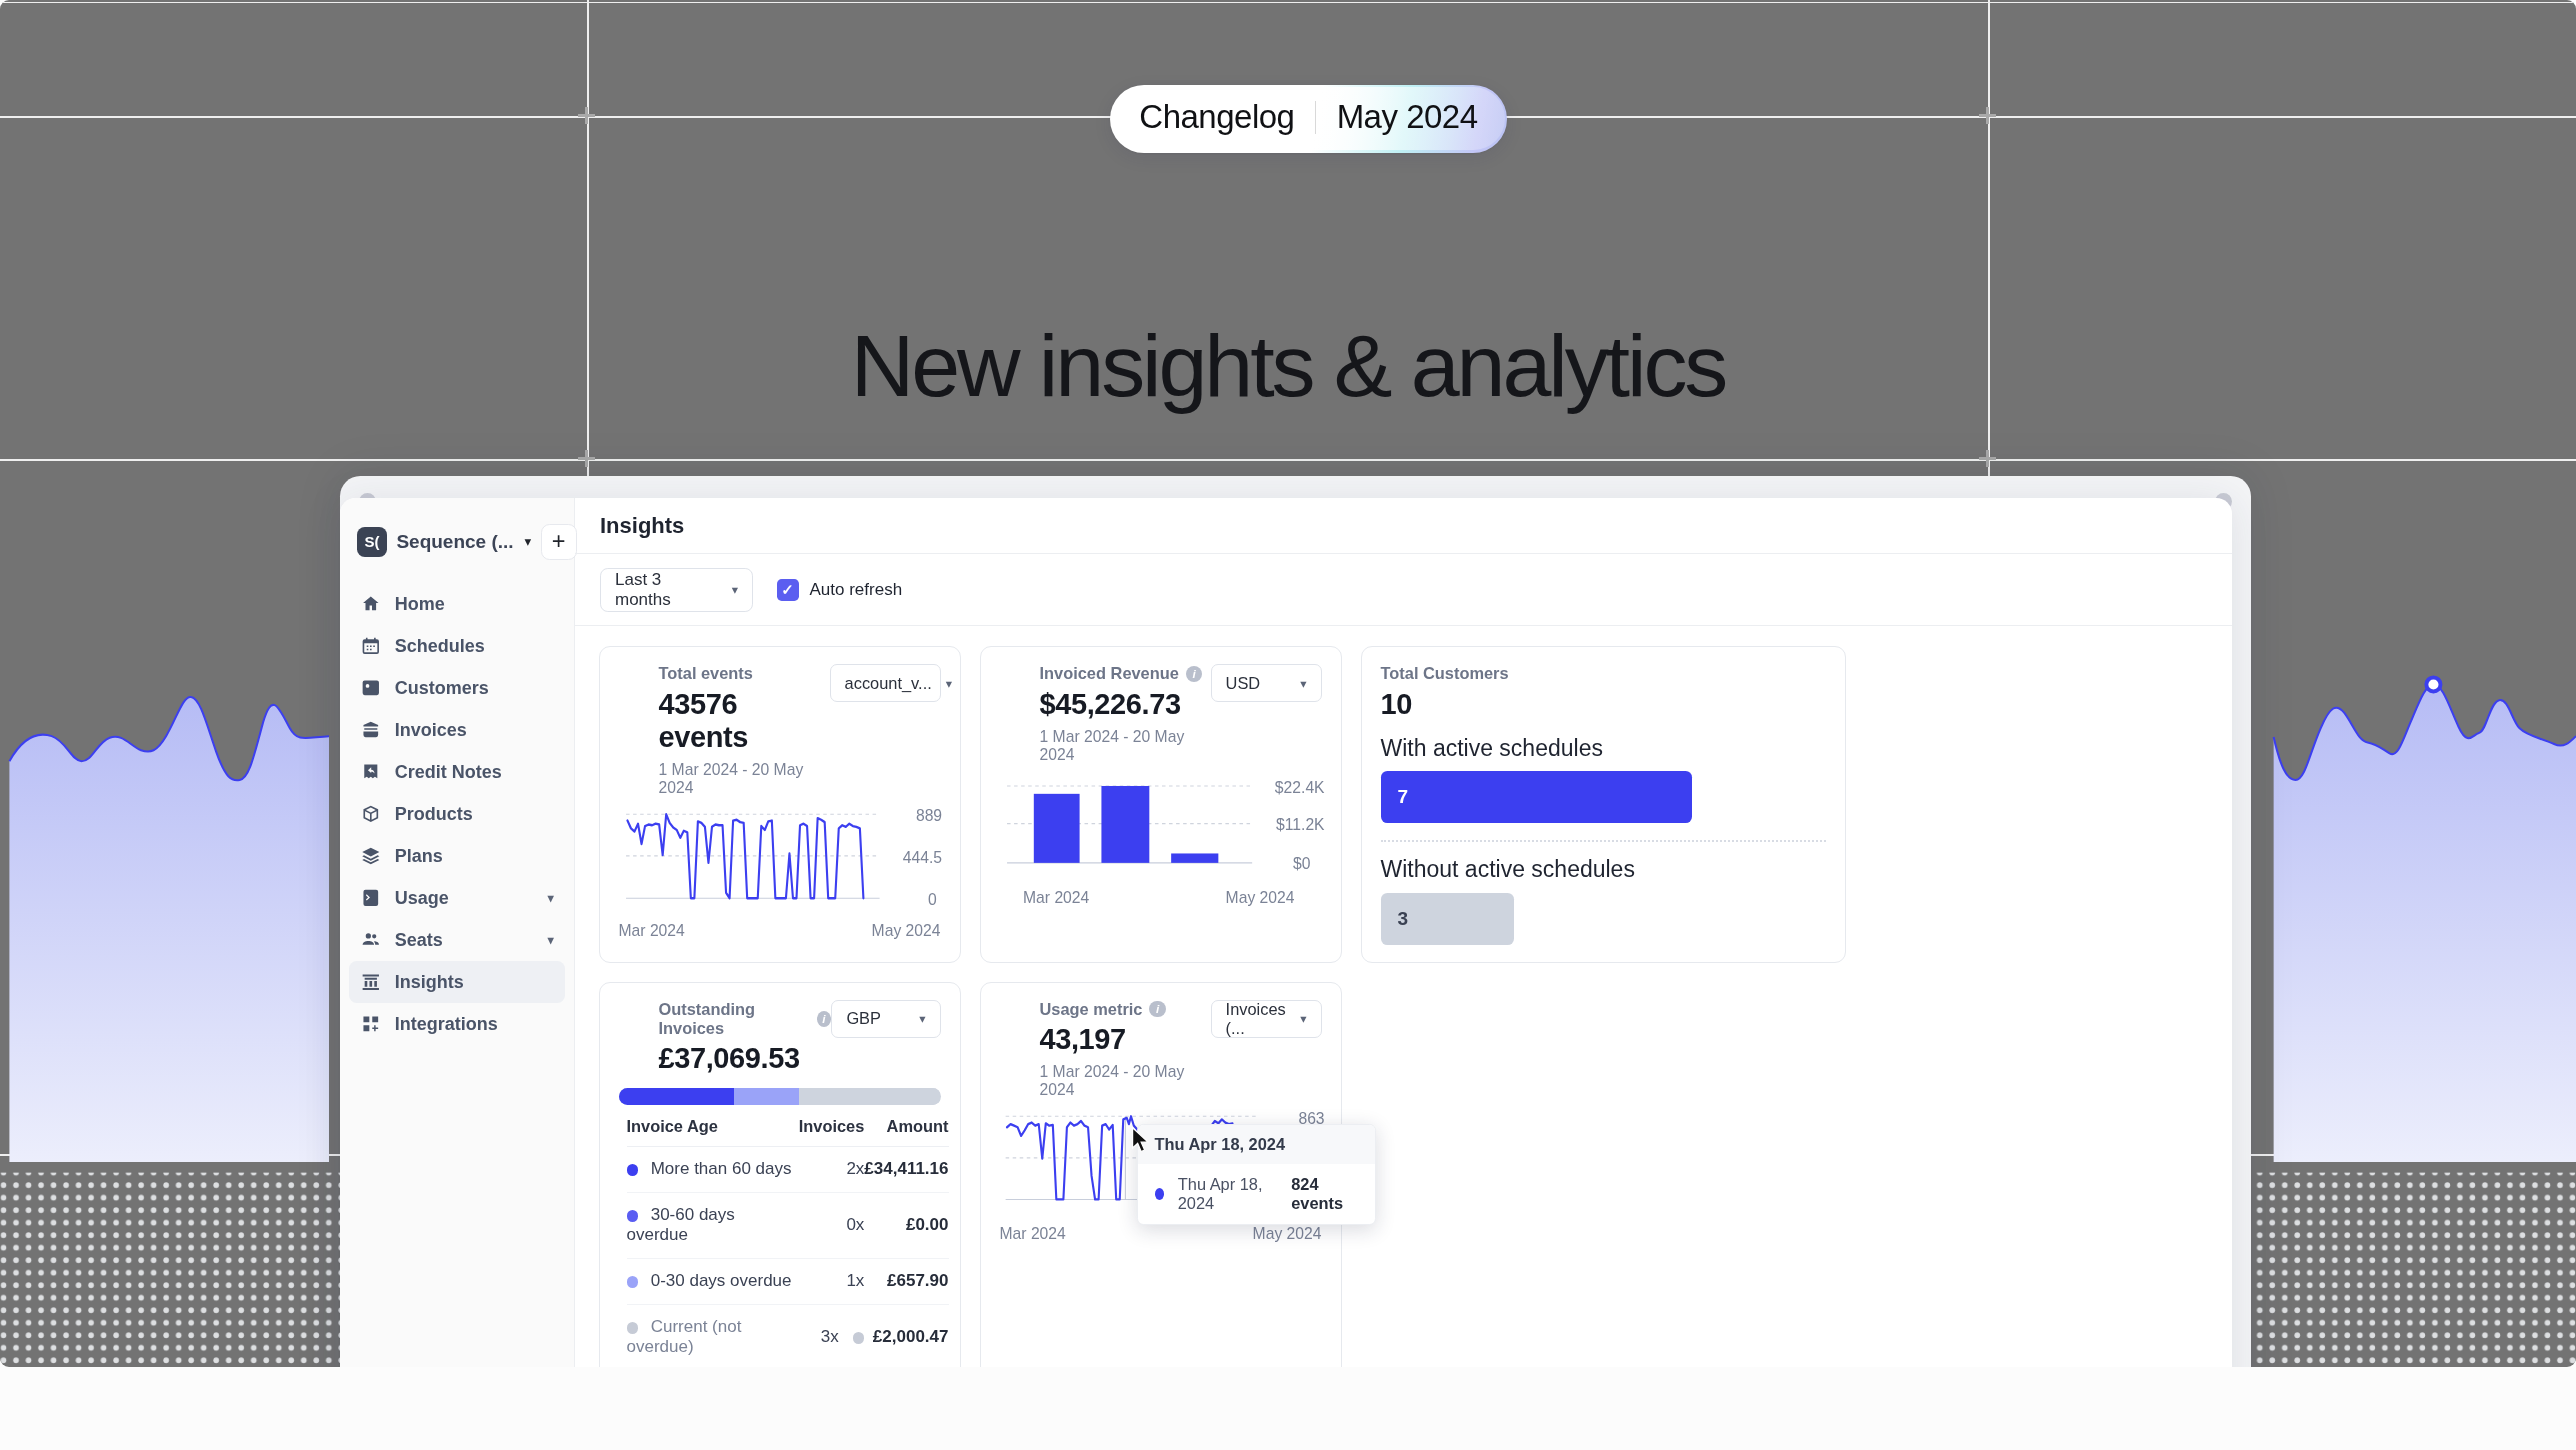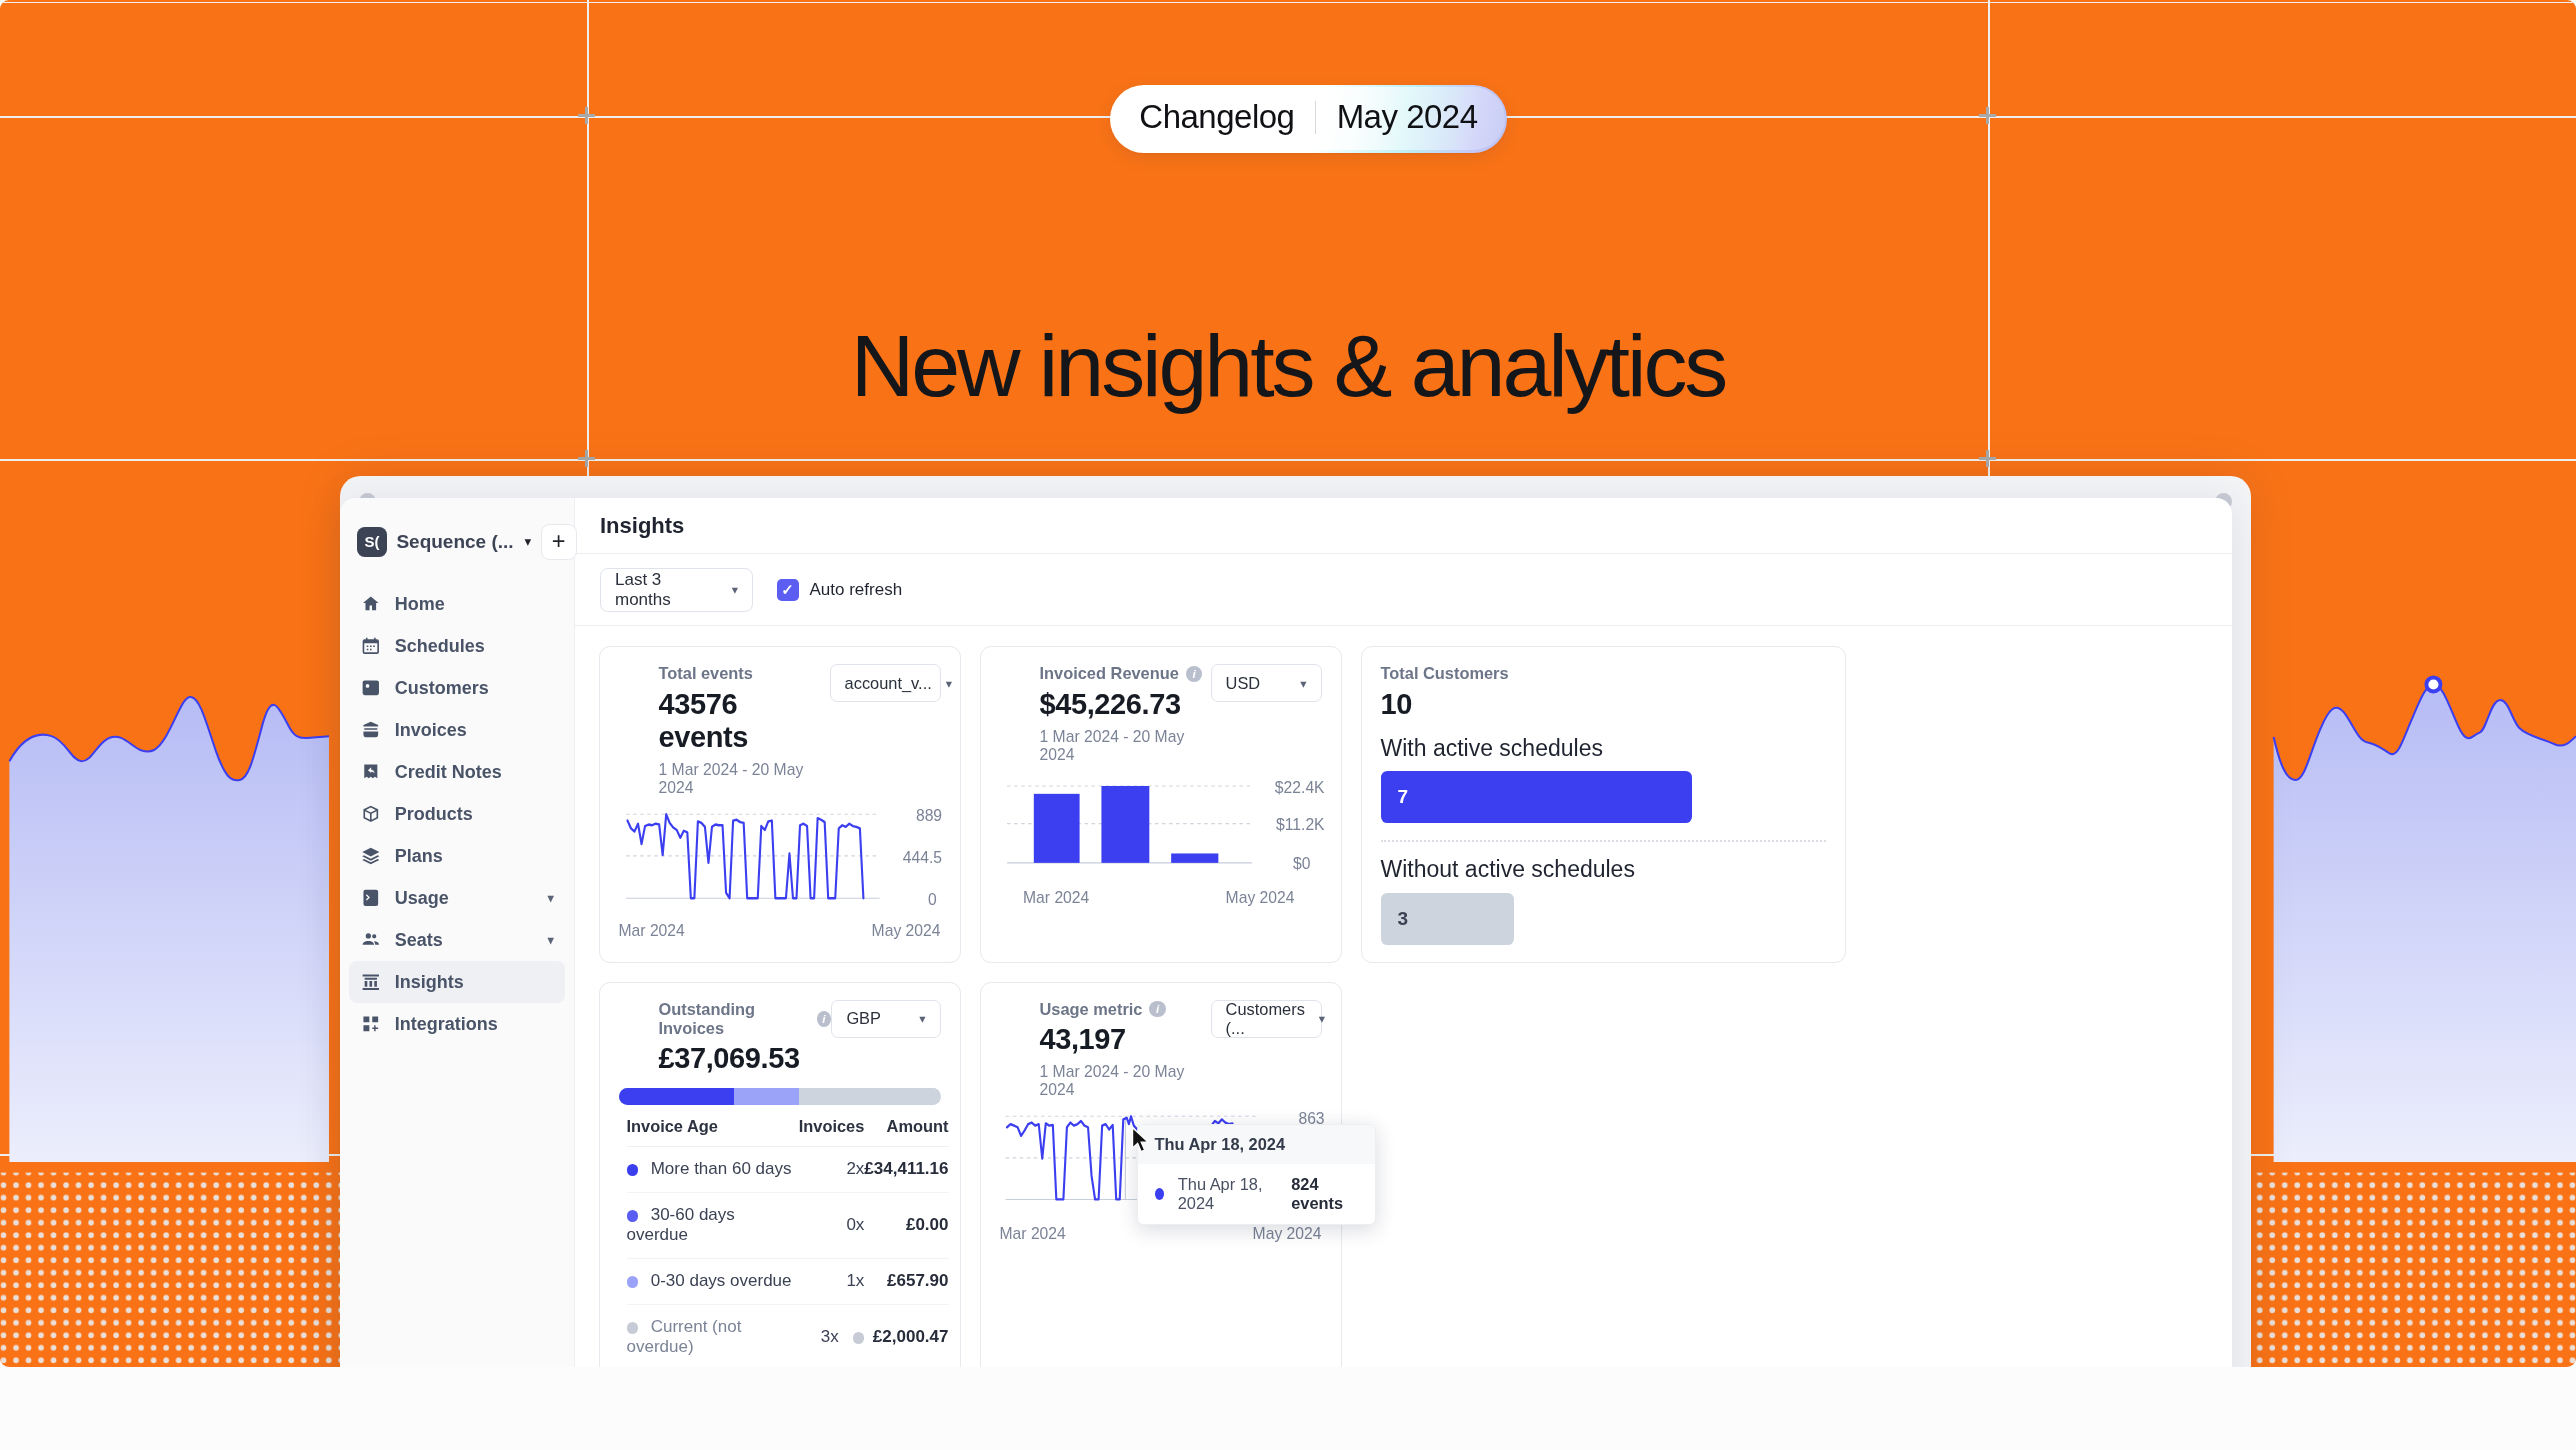--- a/index.html
+++ b/index.html
@@ -5,21 +5,21 @@
   * { box-sizing: border-box; margin: 0; padding: 0; }
   html, body {
     width: 2576px; height: 1451px;
     font-family: "Liberation Sans", sans-serif;
     background: #fcfcfc;
     overflow: hidden;
   }
   #stage {
     position: relative;
     width: 2576px; height: 1367px;
-    background: #f97316;
+    background: #737373;
     border-radius: 9px;
     overflow: hidden;
   }
 
   
   .bg-grid { position: absolute; inset: 0; pointer-events: none; }
   .gline-v { position: absolute; top: 0; bottom: 0; width: 1.6px; background: #efefef; }
   .gline-h { position: absolute; left: 0; right: 0; height: 1.6px; background: #efefef; }
   .plus { position: absolute; width: 17px; height: 17px; }
   .plus:before, .plus:after {
@@ -532,21 +532,21 @@
             <div class="card-top">
               <div>
                 <div class="card-label">
                   <span>Usage metric</span>
                   <span class="info-ico">i</span>
                 </div>
                 <div class="card-value">43,197</div>
                 <div class="card-sub">1 Mar 2024 - 20 May 2024</div>
               </div>
               <div class="select card-select" style="width:117px">
-                <span>Customers (...</span>
+                <span>Invoices (...</span>
                 <span class="caret">▾</span>
               </div>
             </div>
             <div class="chart-box">
               <svg viewBox="0 0 460 130" width="324" height="102" preserveAspectRatio="none">
                 <line x1="8" y1="8" x2="365" y2="8" stroke="#cfd4dd" stroke-width="1.4" stroke-dasharray="5 5"></line>
                 <line x1="8" y1="61" x2="365" y2="61" stroke="#cfd4dd" stroke-width="1.4" stroke-dasharray="5 5"></line>
                 <line x1="8" y1="114" x2="365" y2="114" stroke="#c8cedb" stroke-width="1.4"></line>
                 <line x1="178" y1="8" x2="178" y2="114" stroke="#b9bfcc" stroke-width="1.2"></line>
                 <polyline fill="none" stroke="#3c3ff0" stroke-width="3" stroke-linejoin="round" stroke-linecap="round" points="10,22 15,18 20,20 25,22 30,33 35,26 40,18 45,16 50,20 55,18 60,62 65,17 70,20 75,19 80,114 85,114 90,114 95,22 100,16 105,20 110,18 115,14 120,20 125,22 130,84 135,114 140,114 145,20 150,18 155,25 160,19 165,114 170,114 175,12 180,10 183,18 186,8 190,20 195,25 200,114 205,114 210,114 215,114 220,114 225,114 230,114 235,114 240,114 245,114 250,114 255,30 260,114 265,114 270,28 275,114 280,114 285,32 290,114 295,114 300,20 305,14 310,17 315,12 320,16 325,18 330,17 335,114"></polyline>

